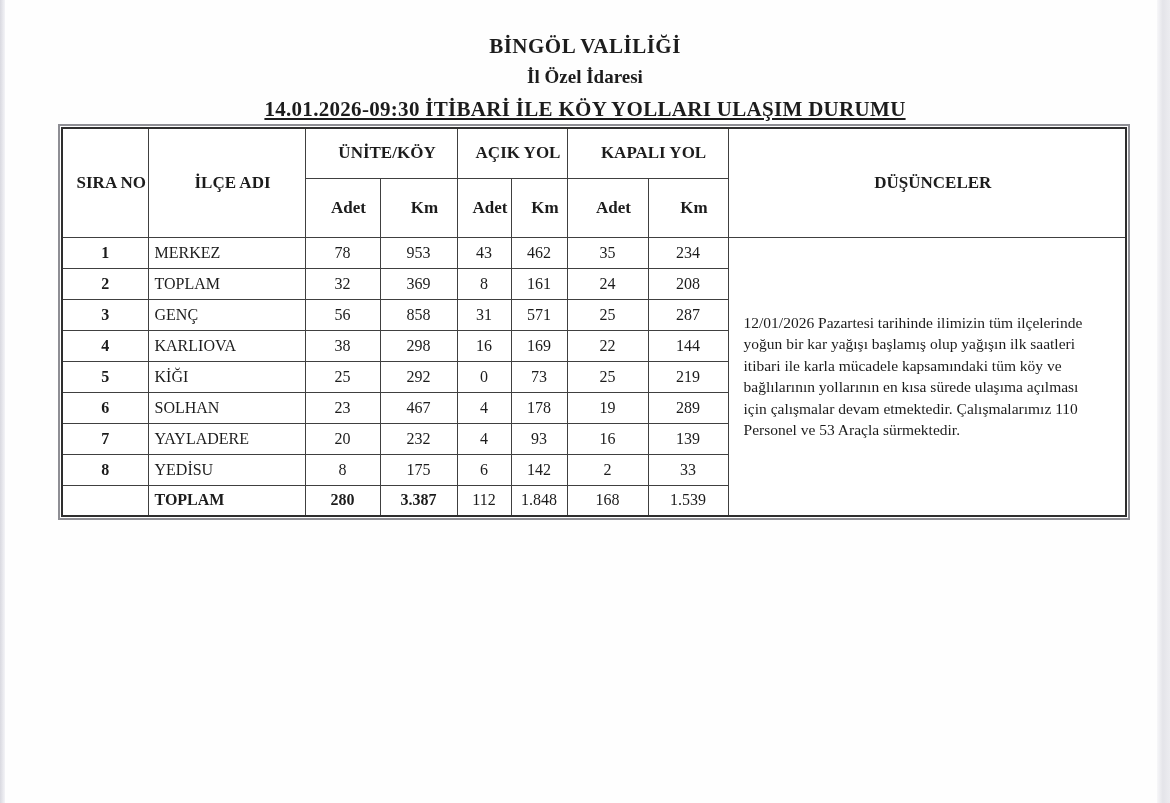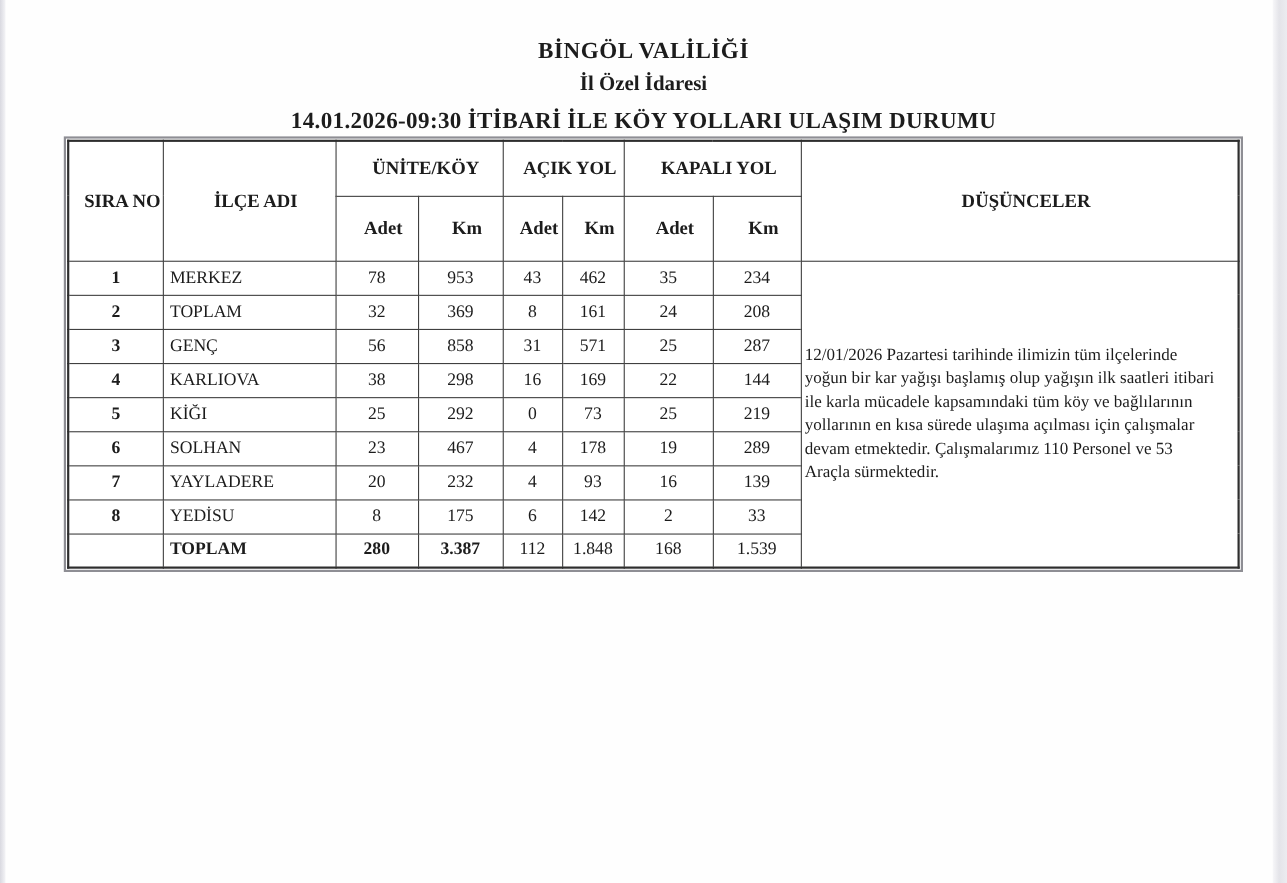--- a/index.html
+++ b/index.html
@@ -16,21 +16,21 @@
     position: absolute; left: 0; top: 0; width: 5px; height: 100%;
     background: linear-gradient(to right, #d9d9e0, #f4f4f7);
   }
   .edge-right {
     position: absolute; right: 0; top: 0; width: 13px; height: 100%;
     background: linear-gradient(to right, #f7f7f9, #e4e4e9 45%, #ececf0);
   }
   .titles { text-align: center; padding-top: 33px; }
   .t1 { font-size: 21px; font-weight: bold; line-height: 26px; letter-spacing: 0.5px; }
   .t2 { font-size: 19px; font-weight: bold; line-height: 25px; margin-top: 5px; }
-  .t3 { font-size: 21px; font-weight: bold; line-height: 26px; margin-top: 7px; letter-spacing: 0.3px; }
+  .t3 { font-size: 21px; font-weight: bold; line-height: 26px; margin-top: 7px; letter-spacing: 0.3px; text-decoration: underline; }
 
   .table-outer {
     position: absolute; left: 58px; top: 124px;
     border: 2px solid #8e8e94;
     padding: 1px;
     background: #ffffff;
   }
   table.road-table {
     border-collapse: collapse;
     table-layout: fixed;
@@ -51,21 +51,21 @@
     font-weight: bold;
     text-align: center;
     background: #ffffff;
     padding-left: 12px;
   }
   td.num { font-size: 16px; text-align: center; }
   td.name { font-size: 16px; text-align: left; padding-left: 6px; }
   .b { font-weight: bold; }
   td.dus-cell { vertical-align: middle; background: #ffffff; }
   td.dus-cell p {
-    margin: 0;
+    margin: 12px;
     padding: 0 20px 0 3px;
     font-size: 15.5px;
     line-height: 21.5px;
     text-align: left;
   }
 </style>
 </head>
 <body>
 
 <div class="page">

